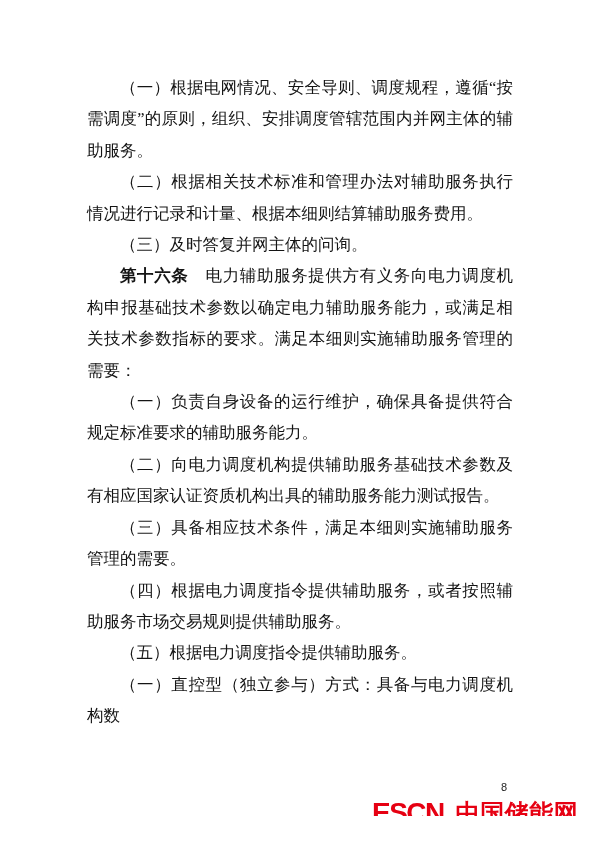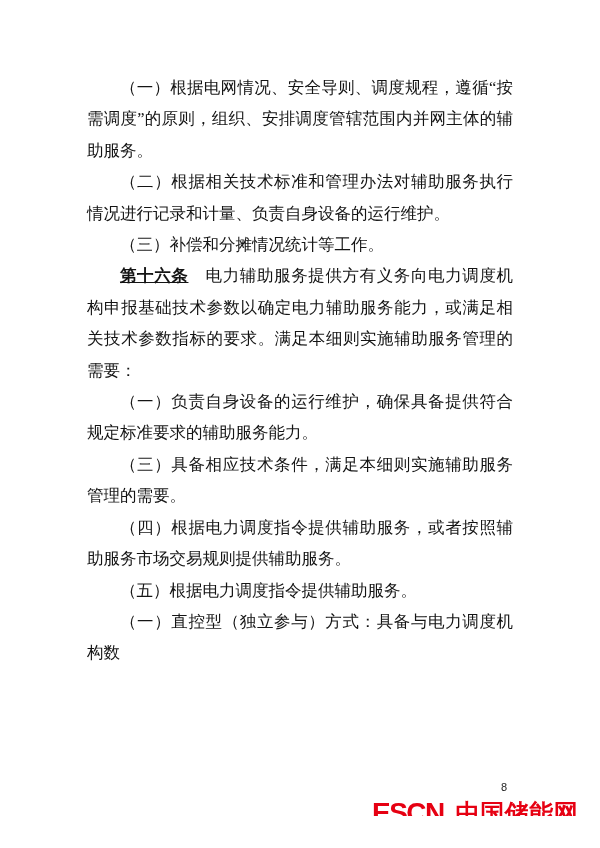--- a/index.html
+++ b/index.html
@@ -26,21 +26,20 @@
     text-align: justify;
   }
   .content p {
     margin: 0;
     padding: 0;
     text-indent: 2em;
   }
   .content p b {
     font-weight: bold;
     font-family: "Liberation Sans", "DejaVu Sans", sans-serif;
-    text-decoration: underline;
   }
   .page-number {
     position: absolute;
     left: 501px;
     top: 781px;
     font-size: 11px;
     color: #222222;
     font-family: "Liberation Sans", "DejaVu Sans", sans-serif;
   }
   .brand-logo {
@@ -66,24 +65,25 @@
     margin-left: 12px;
   }
 </style>
 </head>
 <body>
 
 <div class="page">
 
   <div class="content">
     <p><b></b><span>（一）根据电网情况、安全导则、调度规程，遵循“按需调度”的原则，组织、安排调度管辖范围内并网主体的辅助服务。</span></p>
-    <p><b></b><span>（二）根据相关技术标准和管理办法对辅助服务执行情况进行记录和计量、负责自身设备的运行维护。</span></p>
-    <p><b></b><span>（三）补偿和分摊情况统计等工作。</span></p>
+    <p><b></b><span>（二）根据相关技术标准和管理办法对辅助服务执行情况进行记录和计量、根据本细则结算辅助服务费用。</span></p>
+    <p><b></b><span>（三）及时答复并网主体的问询。</span></p>
     <p><b>第十六条</b><span>　电力辅助服务提供方有义务向电力调度机构申报基础技术参数以确定电力辅助服务能力，或满足相关技术参数指标的要求。满足本细则实施辅助服务管理的需要：</span></p>
     <p><b></b><span>（一）负责自身设备的运行维护，确保具备提供符合规定标准要求的辅助服务能力。</span></p>
+    <p><b></b><span>（二）向电力调度机构提供辅助服务基础技术参数及有相应国家认证资质机构出具的辅助服务能力测试报告。</span></p>
     <p><b></b><span>（三）具备相应技术条件，满足本细则实施辅助服务管理的需要。</span></p>
     <p><b></b><span>（四）根据电力调度指令提供辅助服务，或者按照辅助服务市场交易规则提供辅助服务。</span></p>
     <p><b></b><span>（五）根据电力调度指令提供辅助服务。</span></p>
     <p><b></b><span>（一）直控型（独立参与）方式：具备与电力调度机构数</span></p>
   </div>
 
   <div class="page-number">8</div>
 
   <div class="brand-logo">
     <span class="latin" style="color: rgb(230, 0, 18);">ESCN</span>

